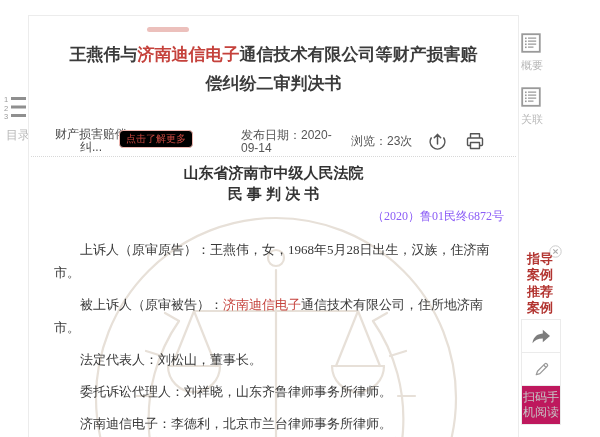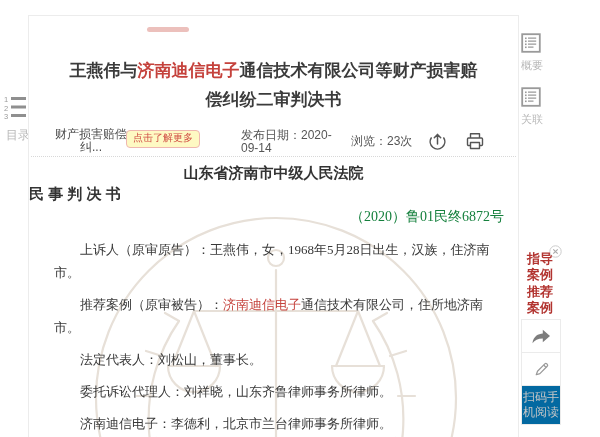--- a/index.html
+++ b/index.html
@@ -10,60 +10,60 @@
   .toc{position:absolute;left:4px;top:95px;width:28px;text-align:left;cursor:pointer;}
   .toc-label{font-size:12px;color:#b9b9b9;margin-top:2px;padding-left:2px;}
 
   
   .content-box{position:absolute;left:28px;top:15px;width:489px;height:422px;
     border:1px solid #ececec;border-bottom:none;background:#fff;overflow:hidden;}
   .watermark{position:absolute;left:55px;top:190px;z-index:0;pointer-events:none;}
 
   .red-dash{position:absolute;left:118px;top:11px;width:42px;height:5px;border-radius:3px;
     background:rgba(205,90,80,.38);z-index:1;}
-  .doc-title{position:absolute;left:34px;right:34px;top:40px;margin:0;text-align:center;
+  .doc-title{position:absolute;left:34px;right:34px;top:24px;margin:0;text-align:center;
     font-size:17px;line-height:29px;font-weight:bold;color:#3b3b3b;z-index:1;}
   .doc-title .red-link,.para .red-link{color:#c5423c;}
 
   .meta-category{position:absolute;left:24px;top:112px;width:76px;text-align:center;
     font-size:12px;line-height:13px;color:#4a4a4a;z-index:1;}
-  .more-btn{position:absolute;left:97px;top:114px;z-index:2;background:#fef9c3;
+  .more-btn{position:absolute;left:90px;top:114px;z-index:2;background:#000000;
     border:1px solid #efb7b0;color:#cf4a42;font-size:10px;line-height:12px;padding:2px 6px;
-    border-radius:4px;cursor:pointer;font-family:Liberation Mono, monospace;}
+    border-radius:4px;cursor:pointer;font-family:Liberation Serif, serif;}
   .meta-publish{position:absolute;left:212px;top:113px;width:104px;font-size:12px;line-height:13px;color:#555;z-index:1;}
   .meta-views{position:absolute;left:322px;top:117px;font-size:12px;color:#555;z-index:1;}
   .icon-btn{position:absolute;top:115px;width:20px;height:20px;cursor:pointer;z-index:1;}
   .icon-btn.dl{left:399px;}
   .icon-btn.pr{left:436px;}
   .dotted{position:absolute;left:2px;right:2px;top:140px;border-top:1px dotted #d8d8d8;z-index:1;}
 
   .court-name{position:absolute;left:0;right:0;top:148px;text-align:center;
     font-size:15px;font-weight:bold;color:#333;z-index:1;}
-  .doc-type{position:absolute;left:0;right:0;top:169px;
+  .doc-type{position:absolute;left:0;right:0;top:169px;text-align:center;
     font-size:15px;font-weight:bold;color:#333;z-index:1;}
-  .case-no{position:absolute;right:14px;top:192px;font-size:14px;color:#15803d;
+  .case-no{position:absolute;right:14px;top:192px;font-size:12px;color:#8b5cf6;
     font-family:"Liberation Serif",serif;z-index:1;}
   .paragraphs{position:absolute;left:16px;right:16px;top:213px;z-index:1;
     font-family:"Liberation Serif",serif;font-size:13px;line-height:23px;color:#383838;}
   .para{margin:9px;text-indent:2em;}
 
   
   .rail-doc{position:absolute;width:30px;cursor:pointer;}
   .rail-doc .rail-label{font-size:11px;color:#b9b9b9;margin-top:1px;}
   .rail-outline{left:521px;top:33px;}
   .rail-related{left:521px;top:87px;}
   .close-btn{position:absolute;left:549px;top:244px;width:13px;height:13px;cursor:pointer;}
   .rail-red{position:absolute;left:527px;width:28px;font-size:13px;line-height:16px;
     font-weight:bold;color:#b23430;cursor:pointer;}
   .guiding{top:251px;}
   .recommend{top:284px;}
   .toolbox{position:absolute;left:521px;top:320px;width:40px;}
   .tool{height:32px;border:1px solid #ebebeb;margin-top:-1px;background:#fff;
     display:flex;align-items:center;justify-content:center;cursor:pointer;}
-  .qr-box{border:1px solid #ebebeb;margin-top:-1px;background:#0369a1;padding:4px 0;}
+  .qr-box{border:1px solid #ebebeb;margin-top:-1px;background:#be185d;padding:4px 0;}
   .qr-label{width:38px;margin:0 auto;font-size:12px;line-height:15px;color:#c6c6c6;text-align:center;}
 </style>
 </head>
 <body>
 
 <div class="page">
 
   <div class="toc">
     <svg width="24" height="26" viewBox="0 0 24 26">
       <text x="0" y="7" font-size="7.5" fill="#9a9a9a">1</text>
@@ -118,21 +118,21 @@
     </span>
 
     <div class="dotted"></div>
 
     <div class="court-name">山东省济南市中级人民法院</div>
     <div class="doc-type">民 事 判 决 书</div>
     <div class="case-no">（2020）鲁01民终6872号</div>
 
     <div class="paragraphs" id="paragraphs">
         <p class="para"><span>上诉人（原审原告）：王燕伟，女，1968年5月28日出生，汉族，住济南市。</span></p>
-        <p class="para"><span>推荐案例（原审被告）：</span><span class="red-link">济南迪信电子</span><span>通信技术有限公司，住所地济南市。</span></p>
+        <p class="para"><span>被上诉人（原审被告）：</span><span class="red-link">济南迪信电子</span><span>通信技术有限公司，住所地济南市。</span></p>
         <p class="para"><span>法定代表人：刘松山，董事长。</span></p>
         <p class="para"><span>委托诉讼代理人：刘祥晓，山东齐鲁律师事务所律师。</span></p>
         <p class="para"><span>济南迪信电子：李德利，北京市兰台律师事务所律师。</span></p>
       </div>
   </div>
 
   <div class="rail-doc rail-outline">
     <svg width="20" height="20" viewBox="0 0 20 20">
       <rect x="1.2" y="1.2" width="17.6" height="17.6" fill="#fff" stroke="#9a9a9a" stroke-width="1.8"></rect>
       <g stroke="#9a9a9a" stroke-width="1.3">

